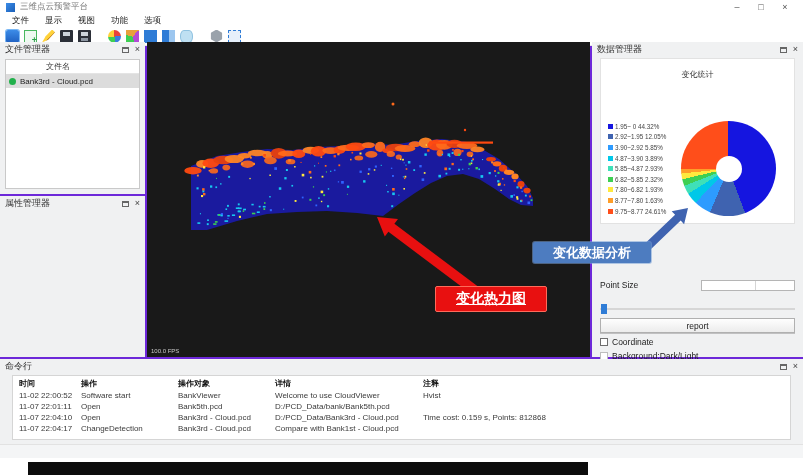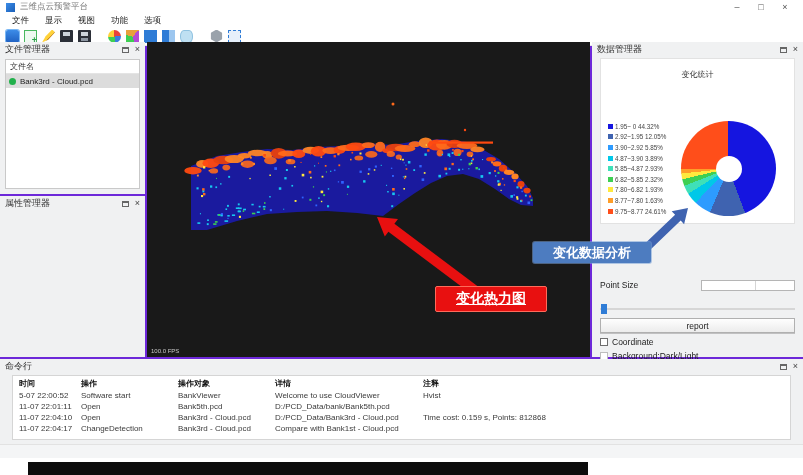--- a/index.html
+++ b/index.html
@@ -36,21 +36,21 @@
   .panel{position:absolute;background:#f0f1f2;box-sizing:border-box;}
   .panel-header{display:flex;align-items:center;height:15px;padding:0 5px;font-size:9px;color:#333;}
   .dock-btns{margin-left:auto;display:flex;align-items:center;gap:6px;}
   .float-icon{width:7px;height:6px;border:1px solid #666;border-top-width:2px;box-sizing:border-box;}
   .close-x{font-size:9px;color:#444;line-height:1;}
   .white-box{position:absolute;background:#fff;border:1px solid #c9c9c9;box-sizing:border-box;overflow:hidden;}
 
   
   #file-panel{left:0;top:42px;width:145px;height:152px;}
   #file-box{left:5px;top:17px;right:5px;bottom:5px;}
-  .fp-head{height:13px;line-height:13px;border-bottom:1px solid #e4e4e4;font-size:8px;color:#333;padding-left:4px;}
+  .fp-head{height:13px;line-height:13px;border-bottom:1px solid #e4e4e4;font-size:8px;color:#333;padding-left:4px;margin-left:36px;}
   .file-row{height:14px;display:flex;align-items:center;background:#dcdcdc;padding:0 3px;gap:4px;font-size:8px;color:#222;}
   .dot{width:7px;height:7px;border-radius:50%;}
 
   
   #prop-panel{left:0;top:196px;width:145px;height:161px;}
   #prop-box{left:5px;top:17px;right:5px;bottom:5px;}
   .prop-row{display:grid;grid-template-columns:58% 42%;height:17px;align-items:center;font-size:8.5px;color:#3a3a3a;padding:0 5px;}
   .prop-row.hdr{color:#111;}
 
   
@@ -490,21 +490,21 @@
       </div>
       <div class="white-box" id="cmd-box">
           <div class="cmd-row hdr">
             <span>时间</span>
             <span>操作</span>
             <span>操作对象</span>
             <span>详情</span>
             <span>注释</span>
           </div>
           <div class="cmd-row">
-            <span>5-07 22:00:52</span>
+            <span>11-02 22:00:52</span>
             <span>Software start</span>
             <span>BankViewer</span>
             <span>Welcome to use CloudViewer</span>
             <span>Hvist</span>
           </div>
           <div class="cmd-row">
             <span>11-07 22:01:11</span>
             <span>Open</span>
             <span>Bank5th.pcd</span>
             <span>D:/PCD_Data/bank/Bank5th.pcd</span>

